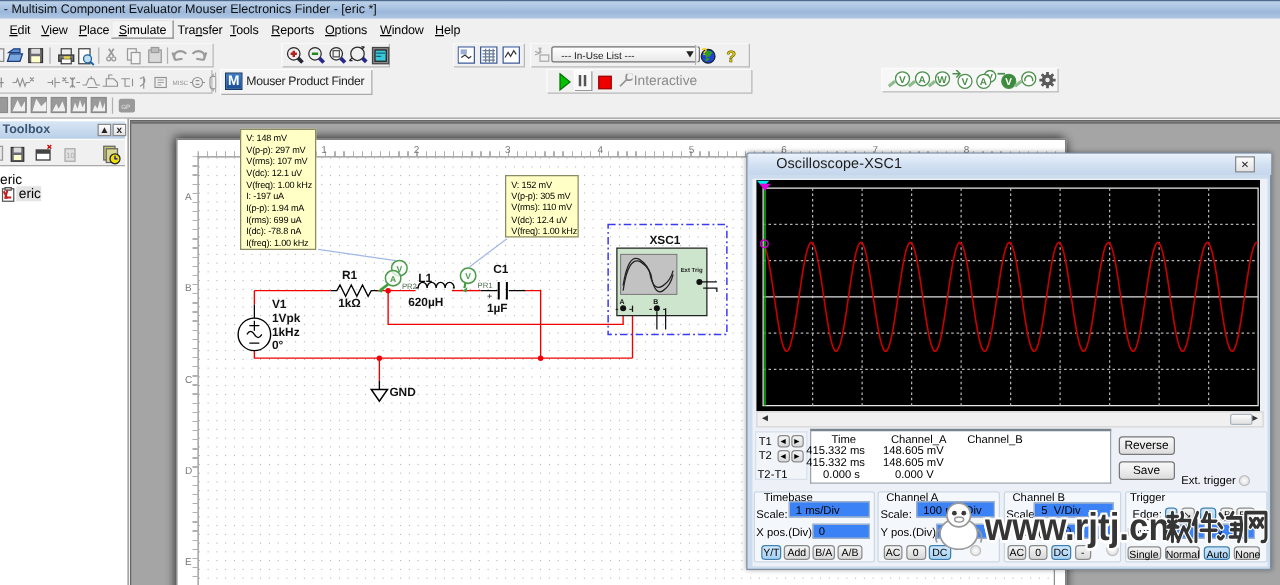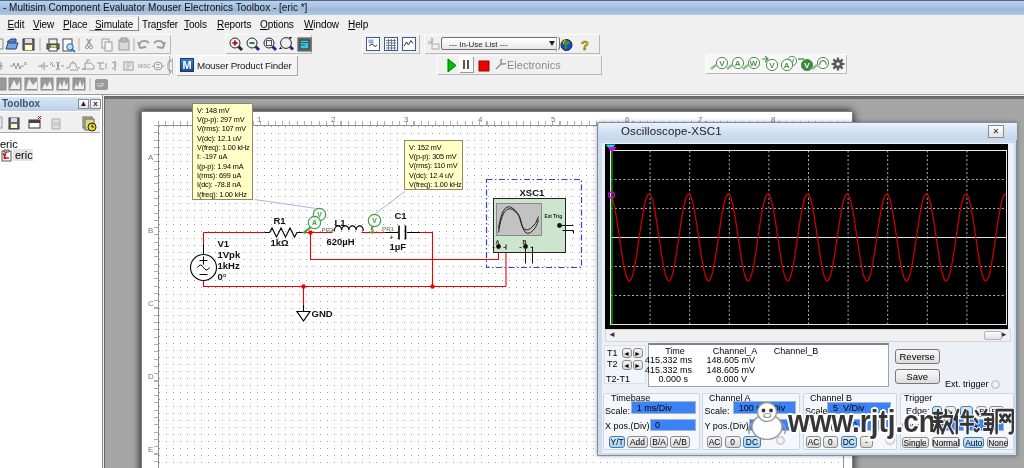--- a/index.html
+++ b/index.html
@@ -61,21 +61,21 @@
 
 #wm { left:788px; top:404px; font-weight:bold; font-size:31px; color:#353535; white-space:nowrap; transform:scaleX(0.9); transform-origin:left top; letter-spacing:0;
   text-shadow:-2px 0 0 #fff, 2px 0 0 #fff, 0 -2px 0 #fff, 0 2px 0 #fff, -1.5px -1.5px 0 #fff, 1.5px 1.5px 0 #fff, -1.5px 1.5px 0 #fff, 1.5px -1.5px 0 #fff; }
 #wmcjk path { stroke:#353535; stroke-width:2.7; fill:none; stroke-linecap:round; }
 #wmcjk path.halo { stroke:#fff; stroke-width:4.6; }
 </style>
 </head>
 <body>
 
 <div id="titlebar" class="abs">
-    <span>- Multisim Component Evaluator Mouser Electronics Toolbox - [eric *]</span>
+    <span>- Multisim Component Evaluator Mouser Electronics Finder - [eric *]</span>
   </div>
 
 <div id="menubar" class="abs">
   <span class="mi" style="left:7.5px"><span class="u">E</span>dit</span>
   <span class="mi" style="left:33px"><span class="u">V</span>iew</span>
   <span class="mi" style="left:63px"><span class="u">P</span>lace</span>
   <span class="mi" id="misim" style="left:89px"><span class="u">S</span>imulate</span>
   <span class="mi" style="left:142px">Tra<span class="u">n</span>sfer</span>
   <span class="mi" style="left:184px"><span class="u">T</span>ools</span>
   <span class="mi" style="left:217px"><span class="u">R</span>eports</span>
@@ -201,21 +201,21 @@
   <svg class="abs" style="left:447px;top:25px;" width="44" height="15" viewBox="0 0 44 15">
     <path d="M1 1 L9 7.5 L1 14 Z" fill="#00c000" stroke="#007000"></path>
     <rect x="32" y="3" width="10" height="10" fill="#ee0000" stroke="#900"></rect>
   </svg>
   <div class="abs" style="left:459px;top:23px;width:15px;height:17px;background:#fafafa;box-shadow:inset 1px 1px 0 #fff, inset -1px -1px 0 #999;"></div>
   <div class="abs" style="left:463px;top:27px;width:2px;height:9px;background:#555;"></div>
   <div class="abs" style="left:467px;top:27px;width:2px;height:9px;background:#555;"></div>
   <svg class="abs" style="left:494px;top:26px;" width="12" height="12" viewBox="0 0 12 12">
     <path d="M2 10 L7 5 M7 2 a3 3 0 1 1 3 3 l-2 0 -1 -1 0 -2 z" stroke="#909090" fill="none" stroke-width="1.4"></path>
   </svg>
-  <div class="abs" style="left:507px;top:26px;font-size:11px;color:#8a8a8a;">Electronics</div>
+  <div class="abs" style="left:507px;top:26px;font-size:11px;color:#8a8a8a;">Interactive</div>
 
   <div class="tbband" style="left:705px;top:21px;width:142px;height:20px;background:#f7f7f7;"></div>
   <svg class="abs" style="left:708px;top:23px;" width="140" height="16" viewBox="0 0 140 16">
     <g fill="none" stroke="#4a8f4a">
       <g transform="translate(8,0)">
           <path d="M-5 13 L0 9" stroke="#8fbc8f" stroke-width="2.5"></path>
           <circle cx="6" cy="7" r="5.6" fill="#fff"></circle>
           <text x="3.2" y="10" font-size="8" font-weight="bold" fill="#4a8f4a" stroke="none" font-family="Liberation Sans">V</text>
         </g>
       <g transform="translate(24,0)">

